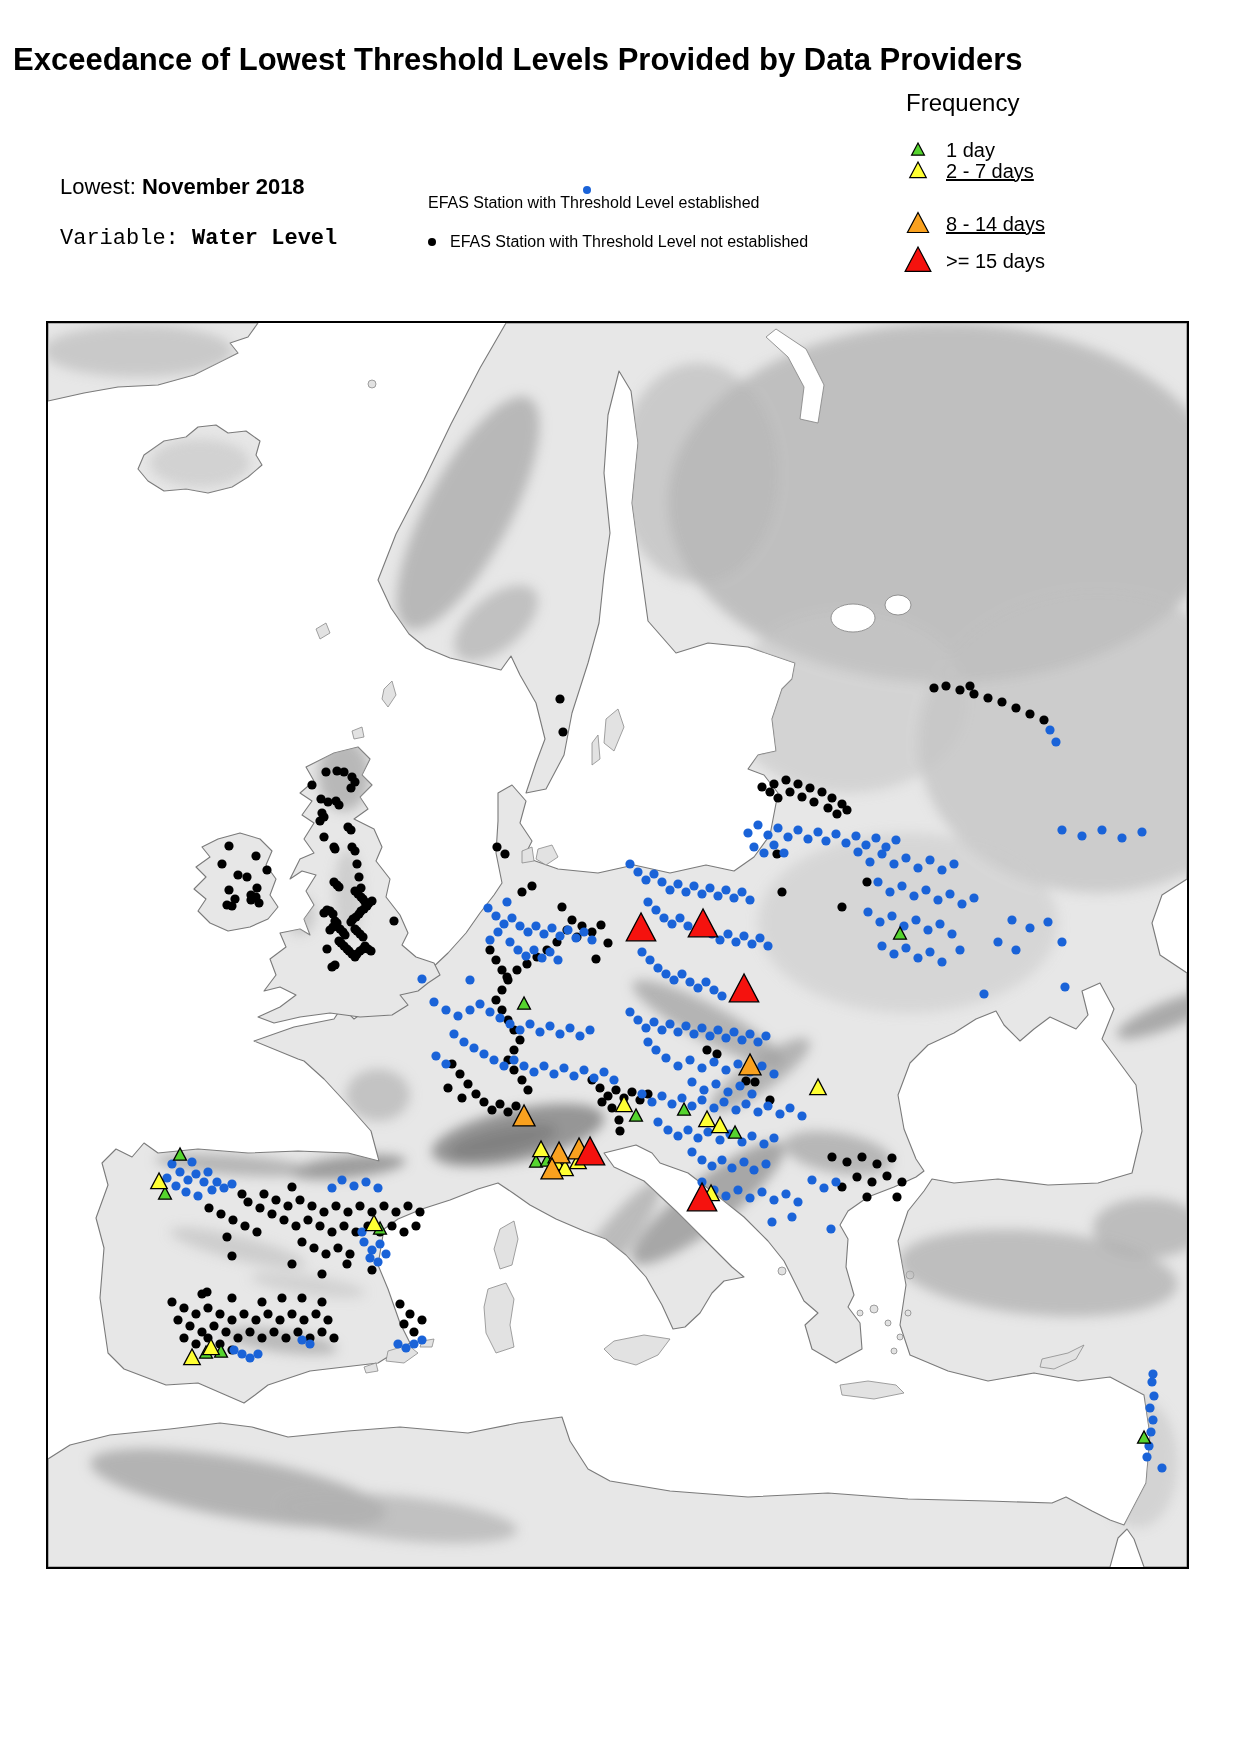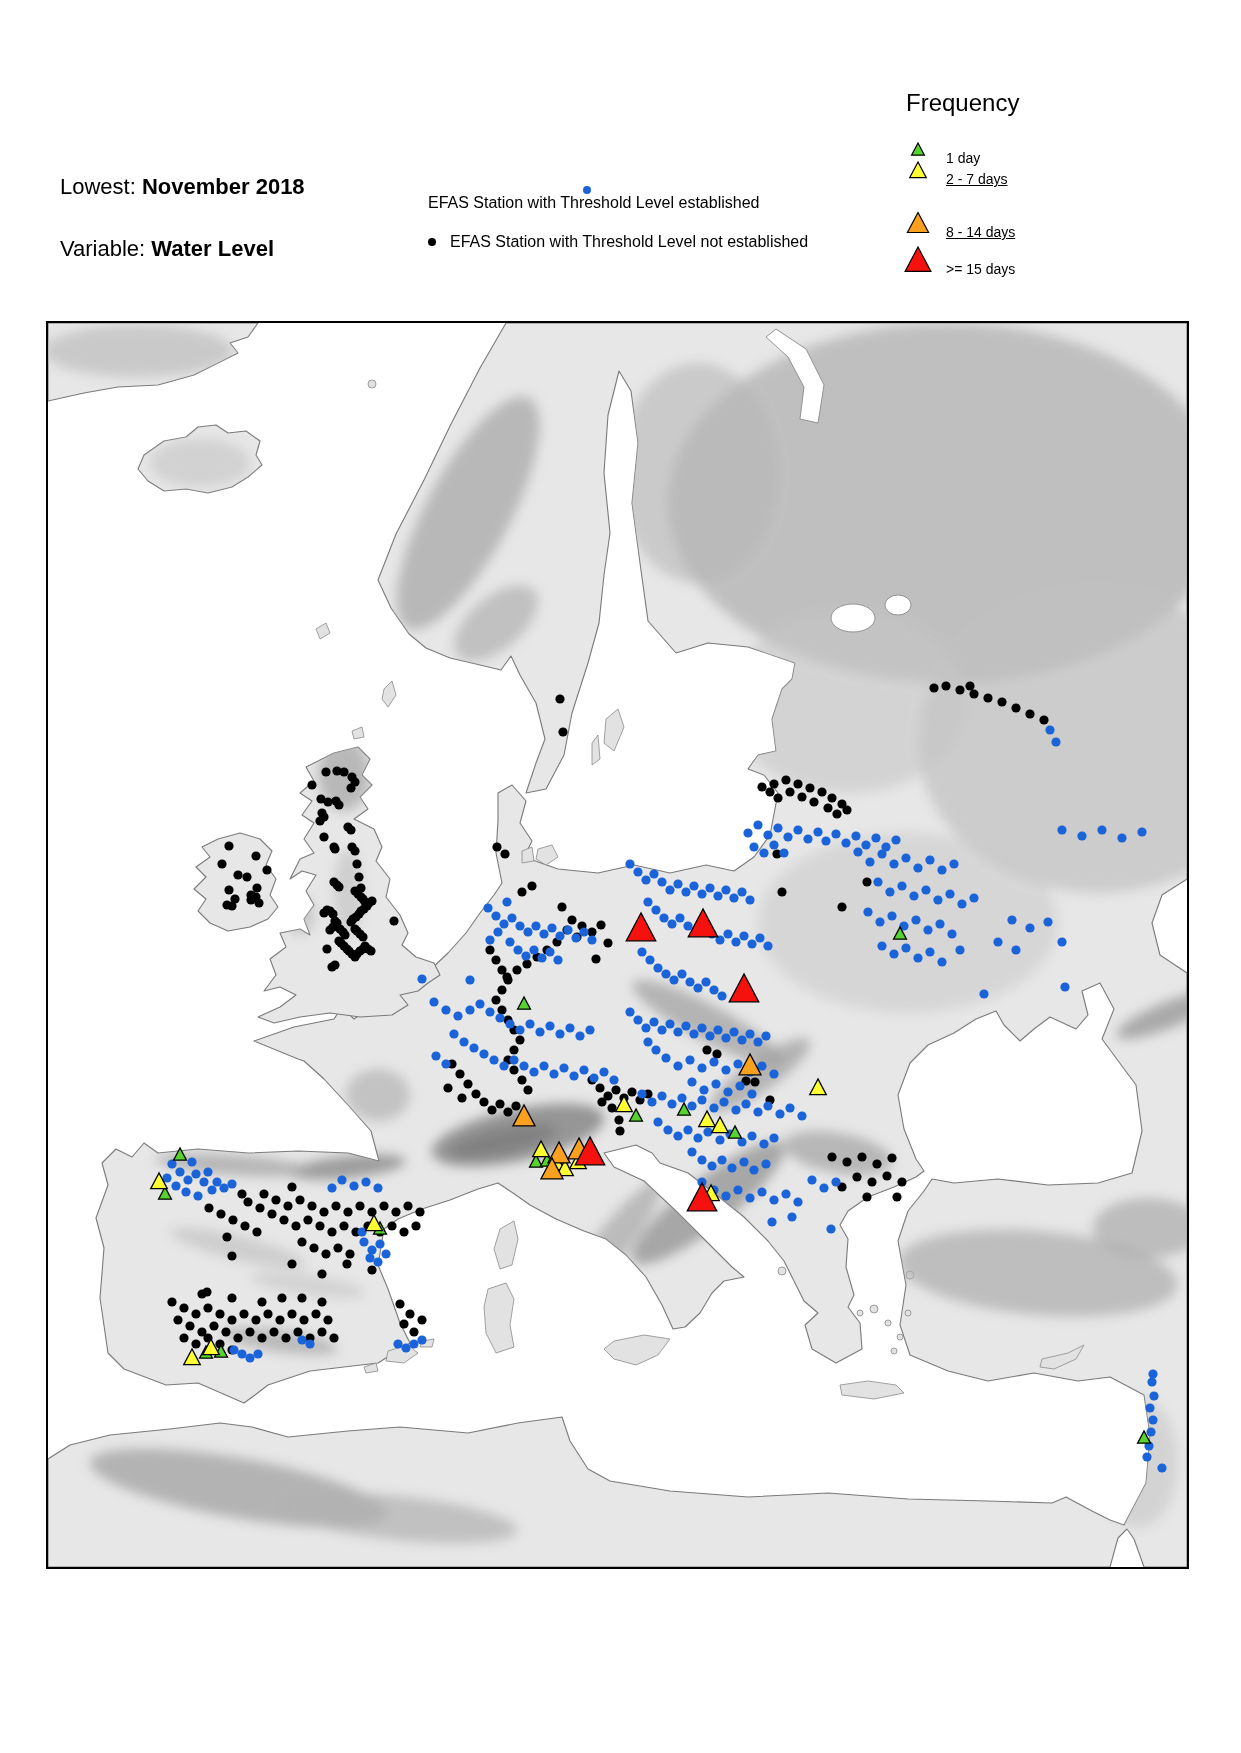--- a/index.html
+++ b/index.html
@@ -2,39 +2,40 @@
 <html><head>
 <meta charset="utf-8">
 <style>
   html,body{margin:0;padding:0;background:#ffffff;}
   body{width:1241px;height:1753px;font-family:"Liberation Sans", sans-serif;color:#000;position:relative;}
   .page{position:relative;width:1241px;height:1753px;background:#fff;overflow:hidden;}
   .title{position:absolute;left:13px;top:42px;font-size:31px;font-weight:bold;white-space:nowrap;letter-spacing:0px;}
   .meta{position:absolute;left:60px;font-size:22px;white-space:nowrap;}
   .meta b{font-weight:bold;}
   .meta.month{top:174px;}
-  .meta.variable{top:236px;}
+  .meta.variable{top:226px;font-family:Liberation Mono, monospace;}
   .efas-row{position:absolute;left:428px;display:flex;align-items:center;font-size:16px;white-space:nowrap;}
   .efas-row .dot{width:8px;height:8px;border-radius:50%;margin-right:14px;flex:0 0 auto;}
   .efas-row.r1{top:186px;flex-direction:column;}
   .efas-row.r2{top:233px;}
   .freq-title{position:absolute;left:906px;top:89px;font-size:24px;font-weight:normal;}
-  .freq-row{position:absolute;left:898px;display:flex;align-items:flex-end;font-size:14px;white-space:nowrap;}
+  .freq-row{position:absolute;left:898px;display:flex;align-items:center;font-size:20px;white-space:nowrap;}
   .freq-row .tri{width:40px;height:32px;margin-right:8px;flex:0 0 auto;}
   .map-frame{position:absolute;left:46px;top:321px;width:1139px;height:1244px;border:2px solid #000;box-sizing:content-box;background:#fff;}
   .map-frame svg{display:block;}
   .land{fill:#e7e7e7;stroke:#7a7a7a;stroke-width:1.1;stroke-linejoin:round;}
   .lake{fill:#ffffff;stroke:#8a8a8a;stroke-width:0.9;}
   .isle{fill:#e2e2e2;stroke:#8a8a8a;stroke-width:0.8;}
 </style>
 </head>
 <body>
 
 <div class="page">
 
+  <div class="title">Exceedance of Lowest Threshold Levels Provided by Data Providers</div>
 
   <div class="meta month">
     <span>Lowest:</span>
     <b>November 2018</b>
   </div>
   <div class="meta variable">
     <span>Variable:</span>
     <b>Water Level</b>
   </div>
 

